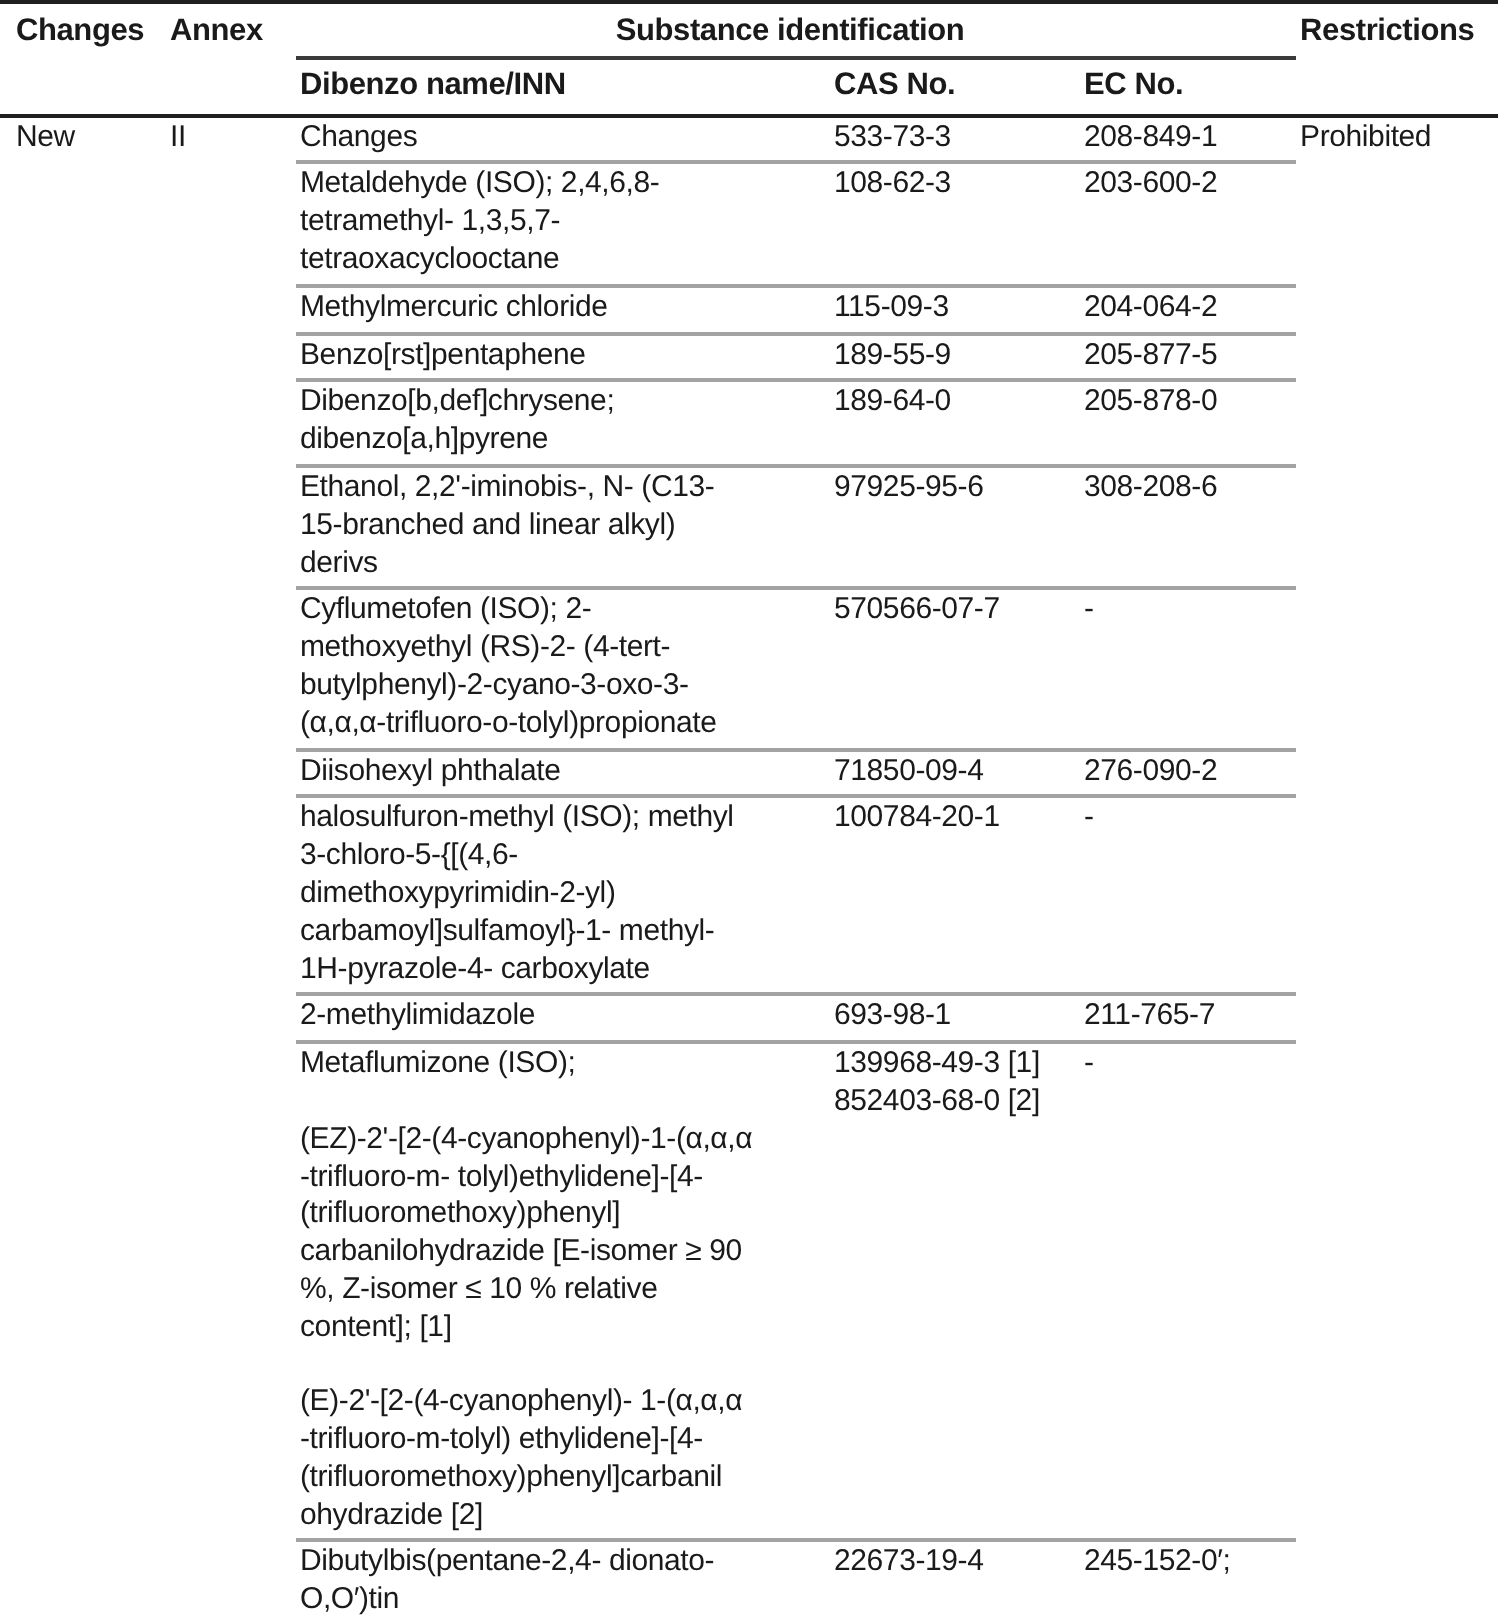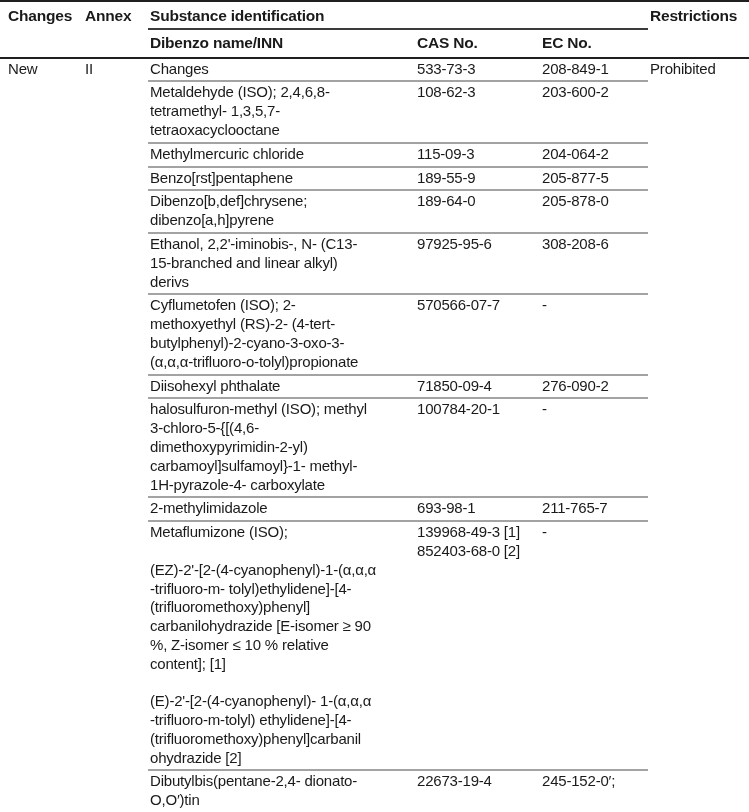--- a/index.html
+++ b/index.html
@@ -40,21 +40,21 @@
     padding: 1px 8px 2px 2px;
   }
   thead th {
     font-weight: bold;
     font-size: 15.5px;
     padding-top: 5px;
     padding-bottom: 4px;
     border-bottom: 2px solid var(--rule-dark);
   }
   thead th.group {
-    text-align: left;
+    text-align: center;
     border-bottom: 2px solid var(--rule-mid);
     padding-bottom: 2px;
   }
   thead tr.subhead th {
     padding-top: 4px;
   }
   .col-changes { padding-left: 8px; }
   .col-annex   { padding-left: 0; }
 
   tbody td { white-space: pre-line; }

